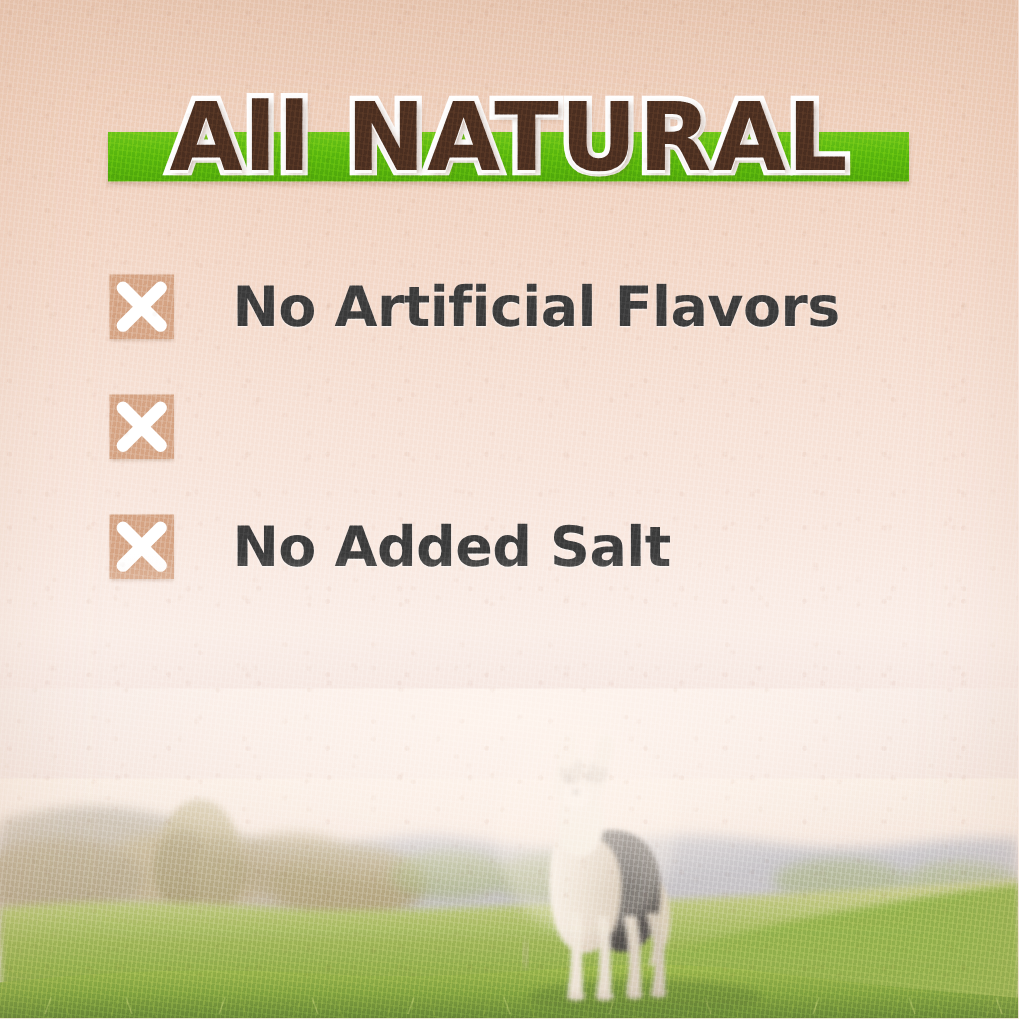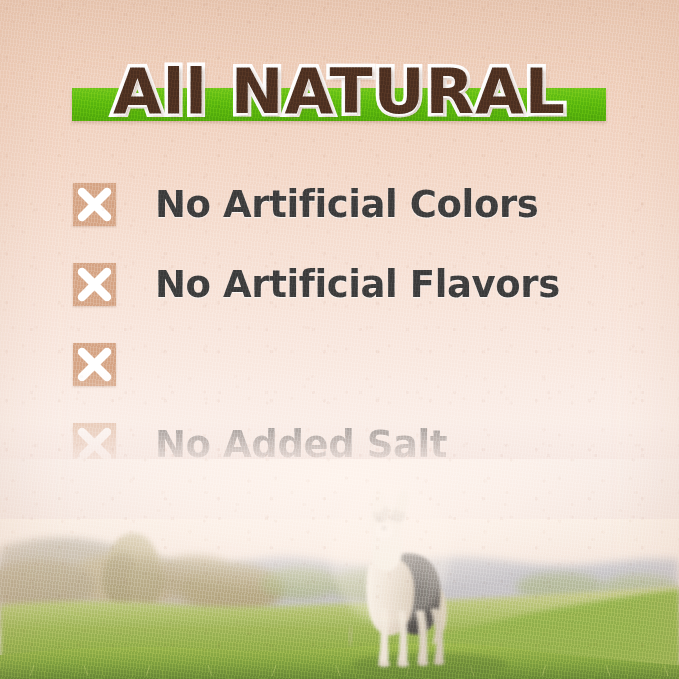--- a/index.html
+++ b/index.html
@@ -149,31 +149,20 @@
 
 <div id="poster">
 
   <div id="header">
     <div class="green-bar"></div>
     <div class="headline">All NATURAL</div>
   </div>
 
   <div id="claims">
 
-    <div class="claim-row">
-      <div class="xbox">
-        <svg viewBox="0 0 43 43" aria-hidden="true">
-          <g stroke="#ffffff" stroke-width="8.5" stroke-linecap="round">
-            <line x1="9" y1="9" x2="34" y2="34"></line>
-            <line x1="34" y1="9" x2="9" y2="34"></line>
-          </g>
-        </svg>
-      </div>
-      <div class="claim-label">No Artificial Colors</div>
-    </div>
 
     <div class="claim-row">
       <div class="xbox">
         <svg viewBox="0 0 43 43" aria-hidden="true">
           <g stroke="#ffffff" stroke-width="8.5" stroke-linecap="round">
             <line x1="9" y1="9" x2="34" y2="34"></line>
             <line x1="34" y1="9" x2="9" y2="34"></line>
           </g>
         </svg>
       </div>

